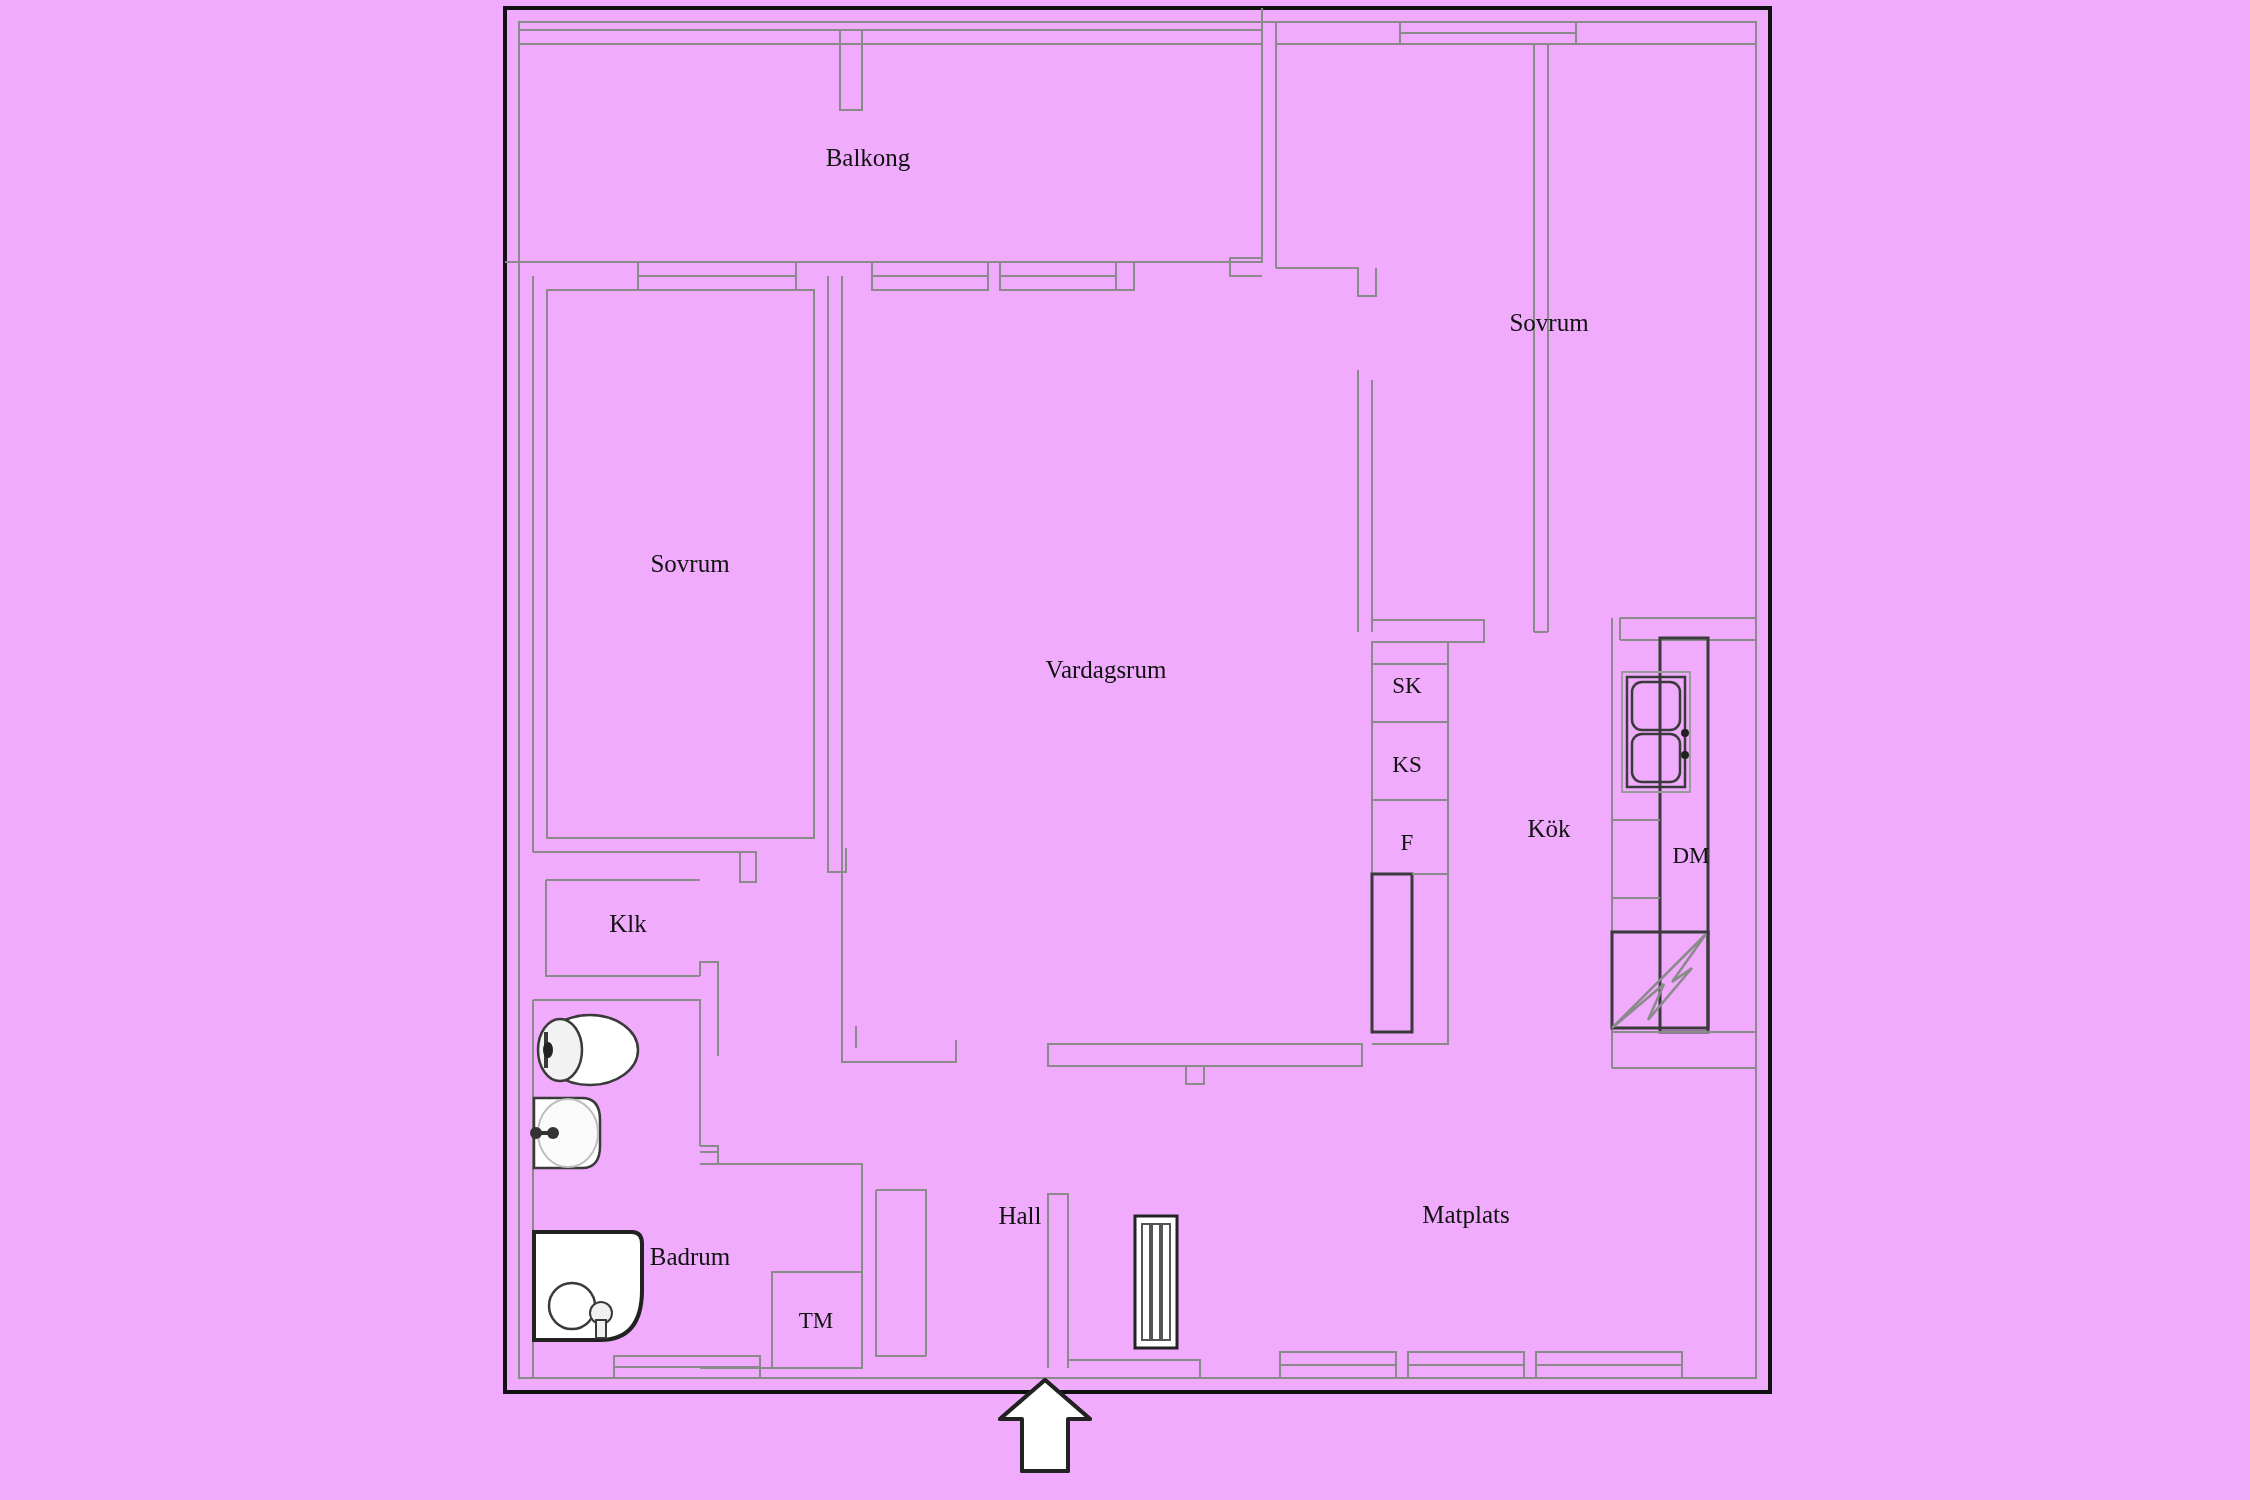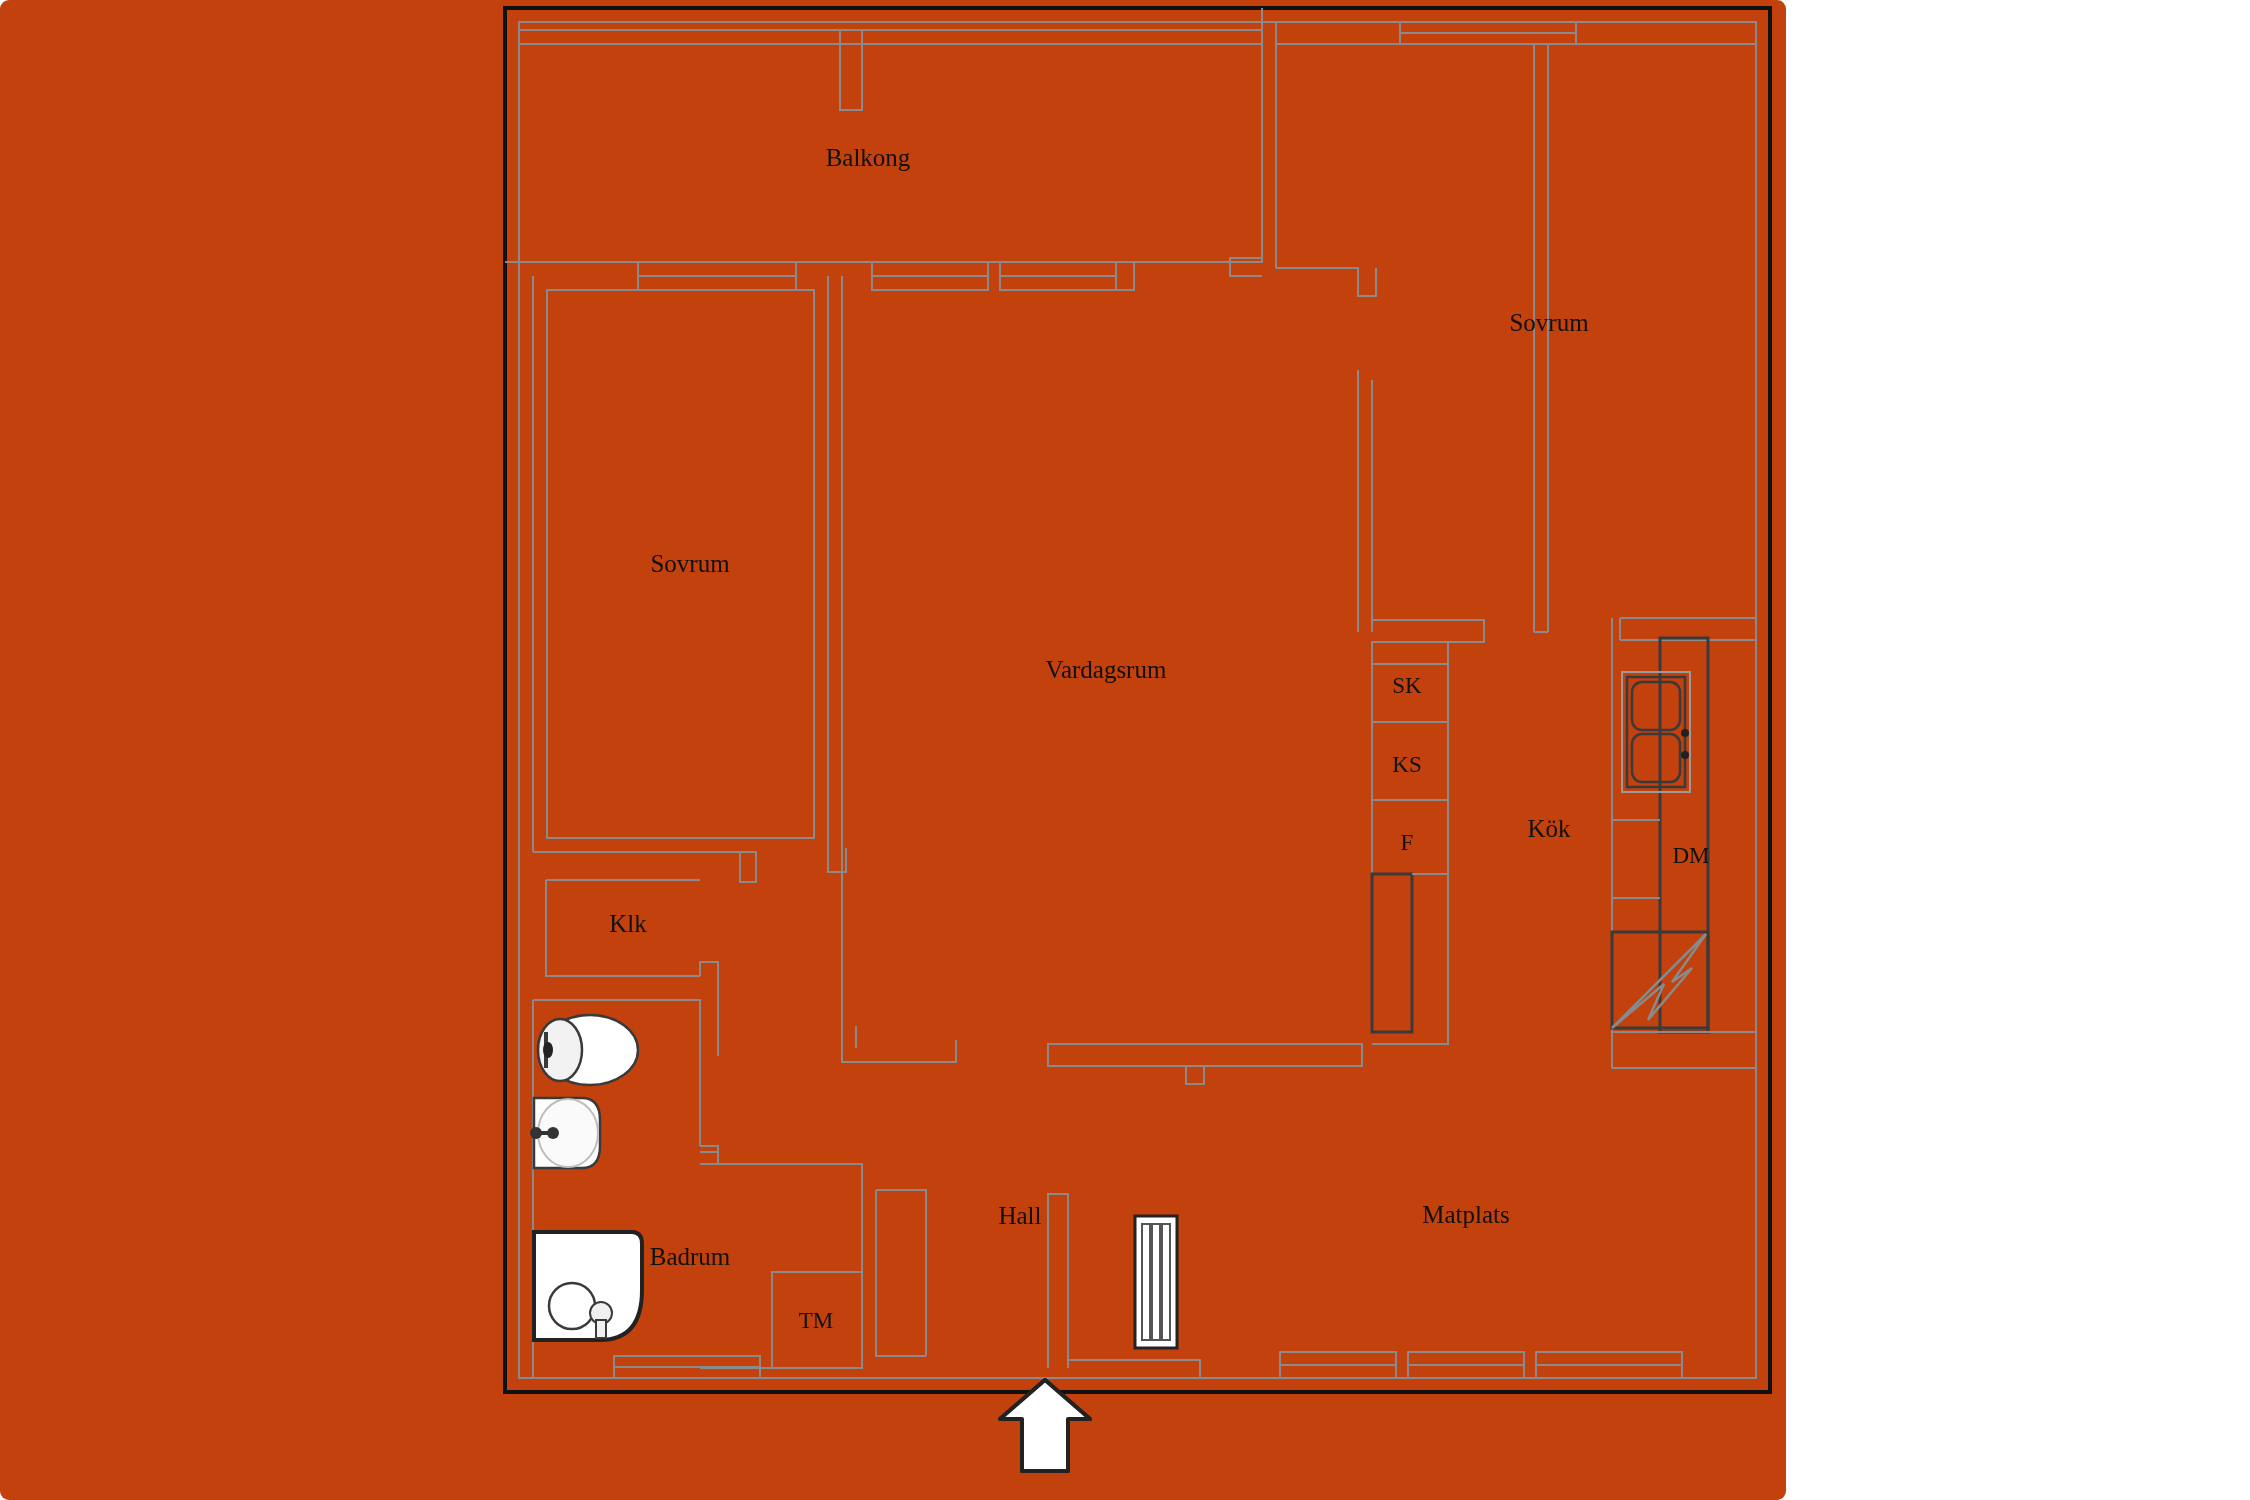--- a/index.html
+++ b/index.html
@@ -1,18 +1,18 @@
 <!DOCTYPE html>
 <html><head>
 <meta charset="utf-8">
 <style>
   html,body{margin:0;padding:0;background:#ffffff;}
   body{width:2250px;height:1500px;overflow:hidden;
        font-family:"Liberation Serif","DejaVu Serif",serif;}
-  #stage{position:relative;width:1786px;height:1500px;background:#c2410c;border-radius:9px;}
+  #stage{position:relative;width:2250px;height:1500px;background:#f0abfc;}
   svg{display:block;}
   .lbl{font-family:"Liberation Serif","DejaVu Serif",serif;fill:#111;font-size:25px;}
   .lbl-sm{font-family:"Liberation Serif","DejaVu Serif",serif;fill:#111;font-size:23px;}
 </style>
 </head>
 <body>
 
 <div id="stage">
 <svg width="2250" height="1500" viewBox="0 0 2250 1500">
 

